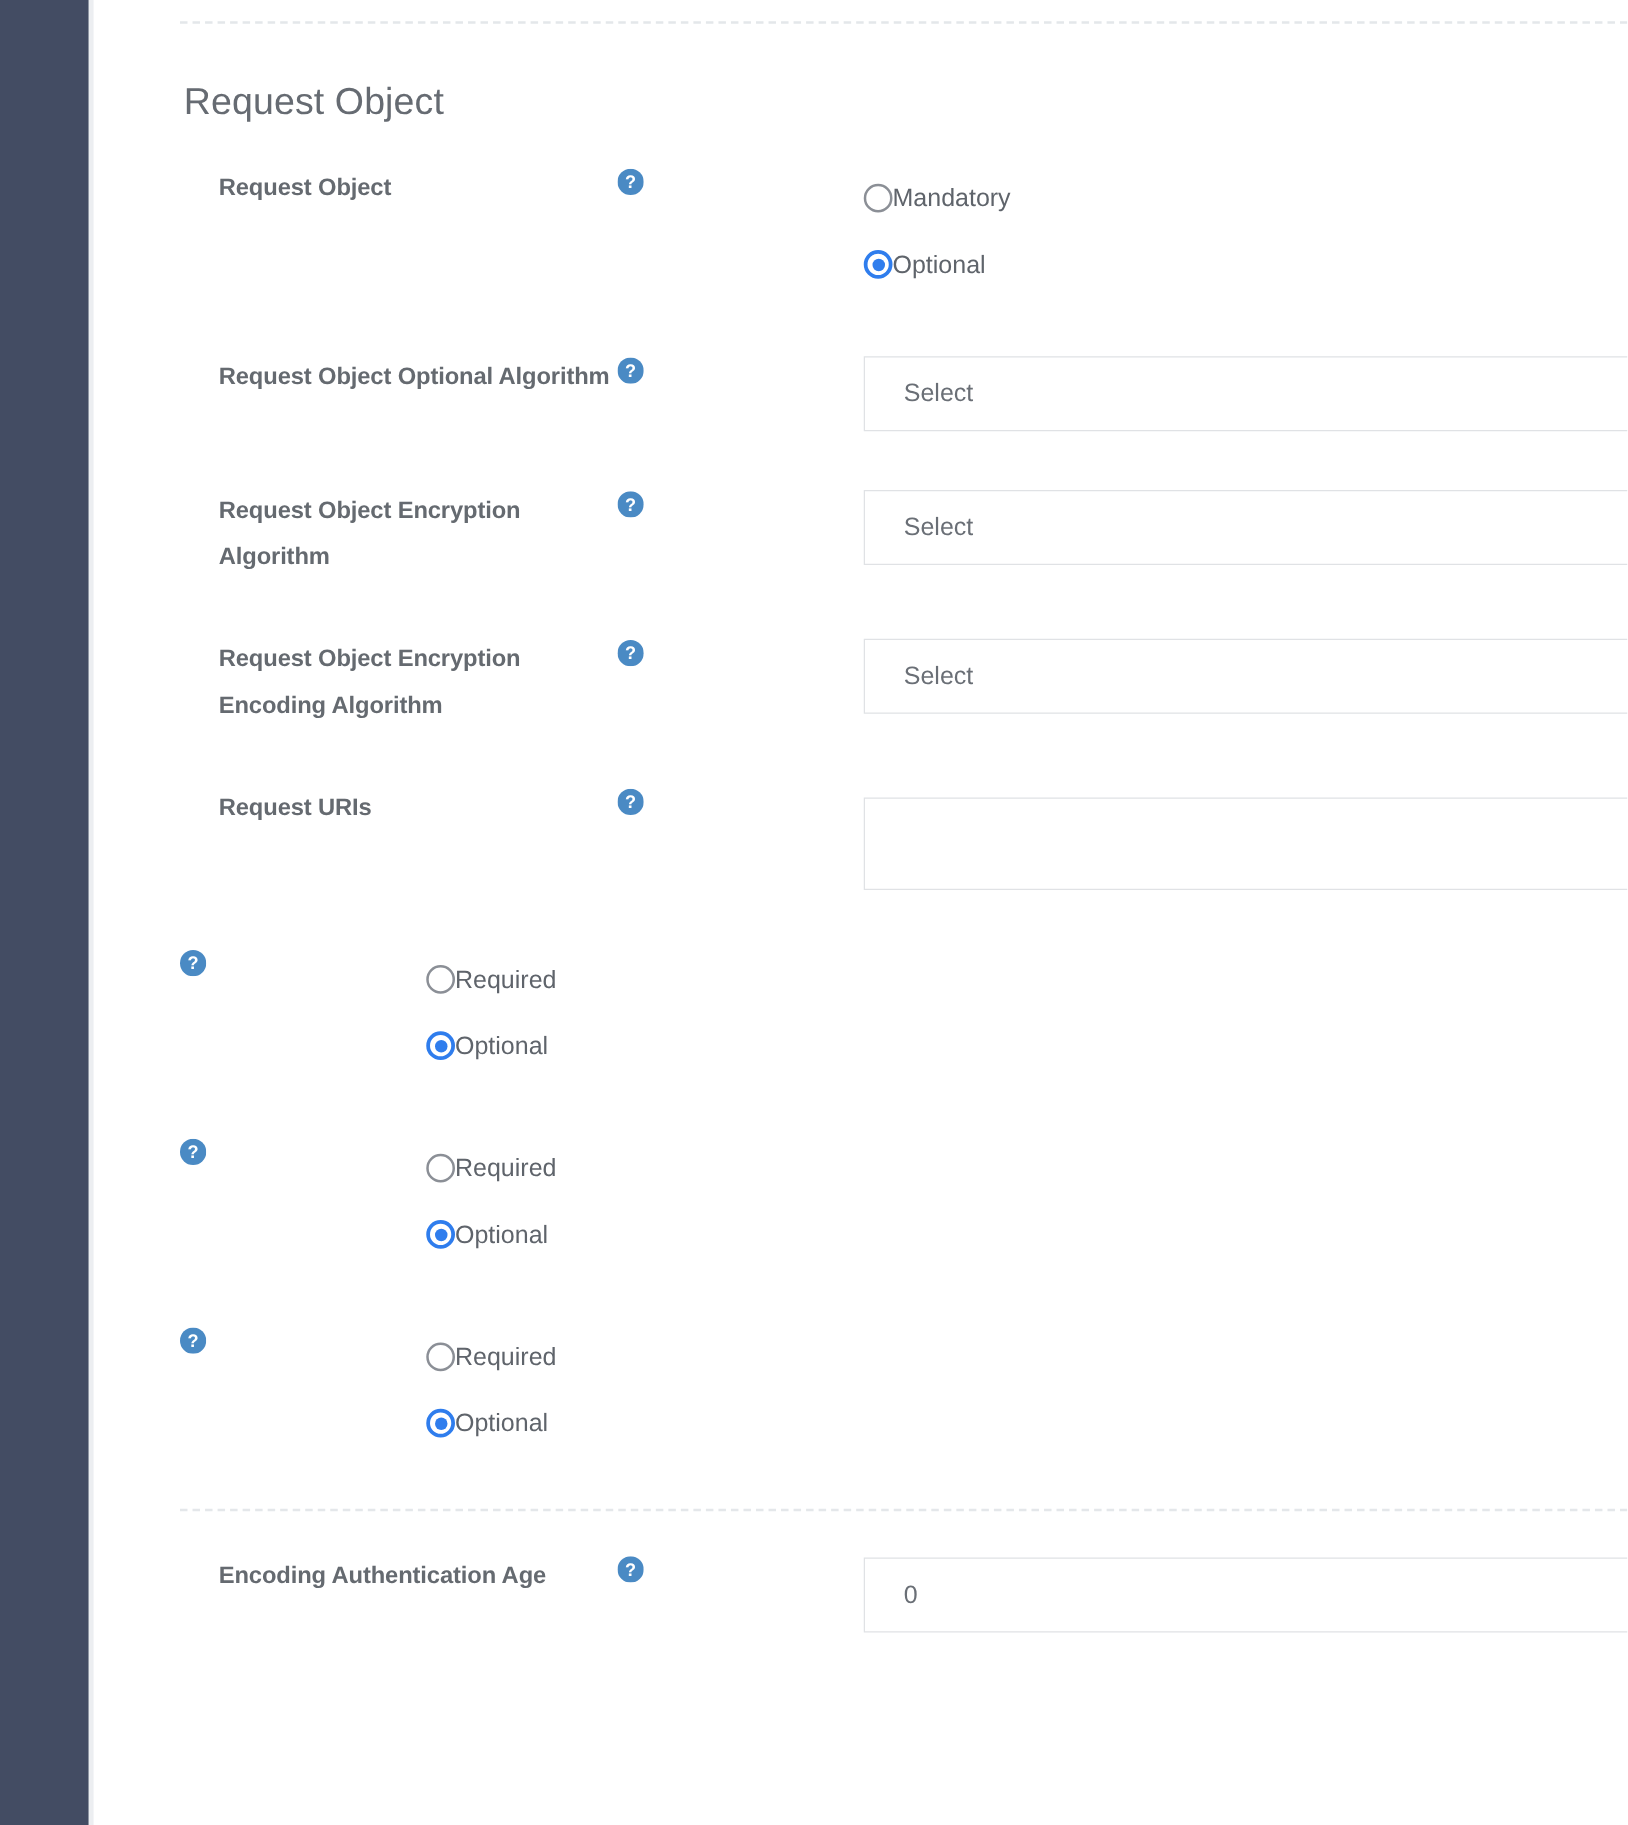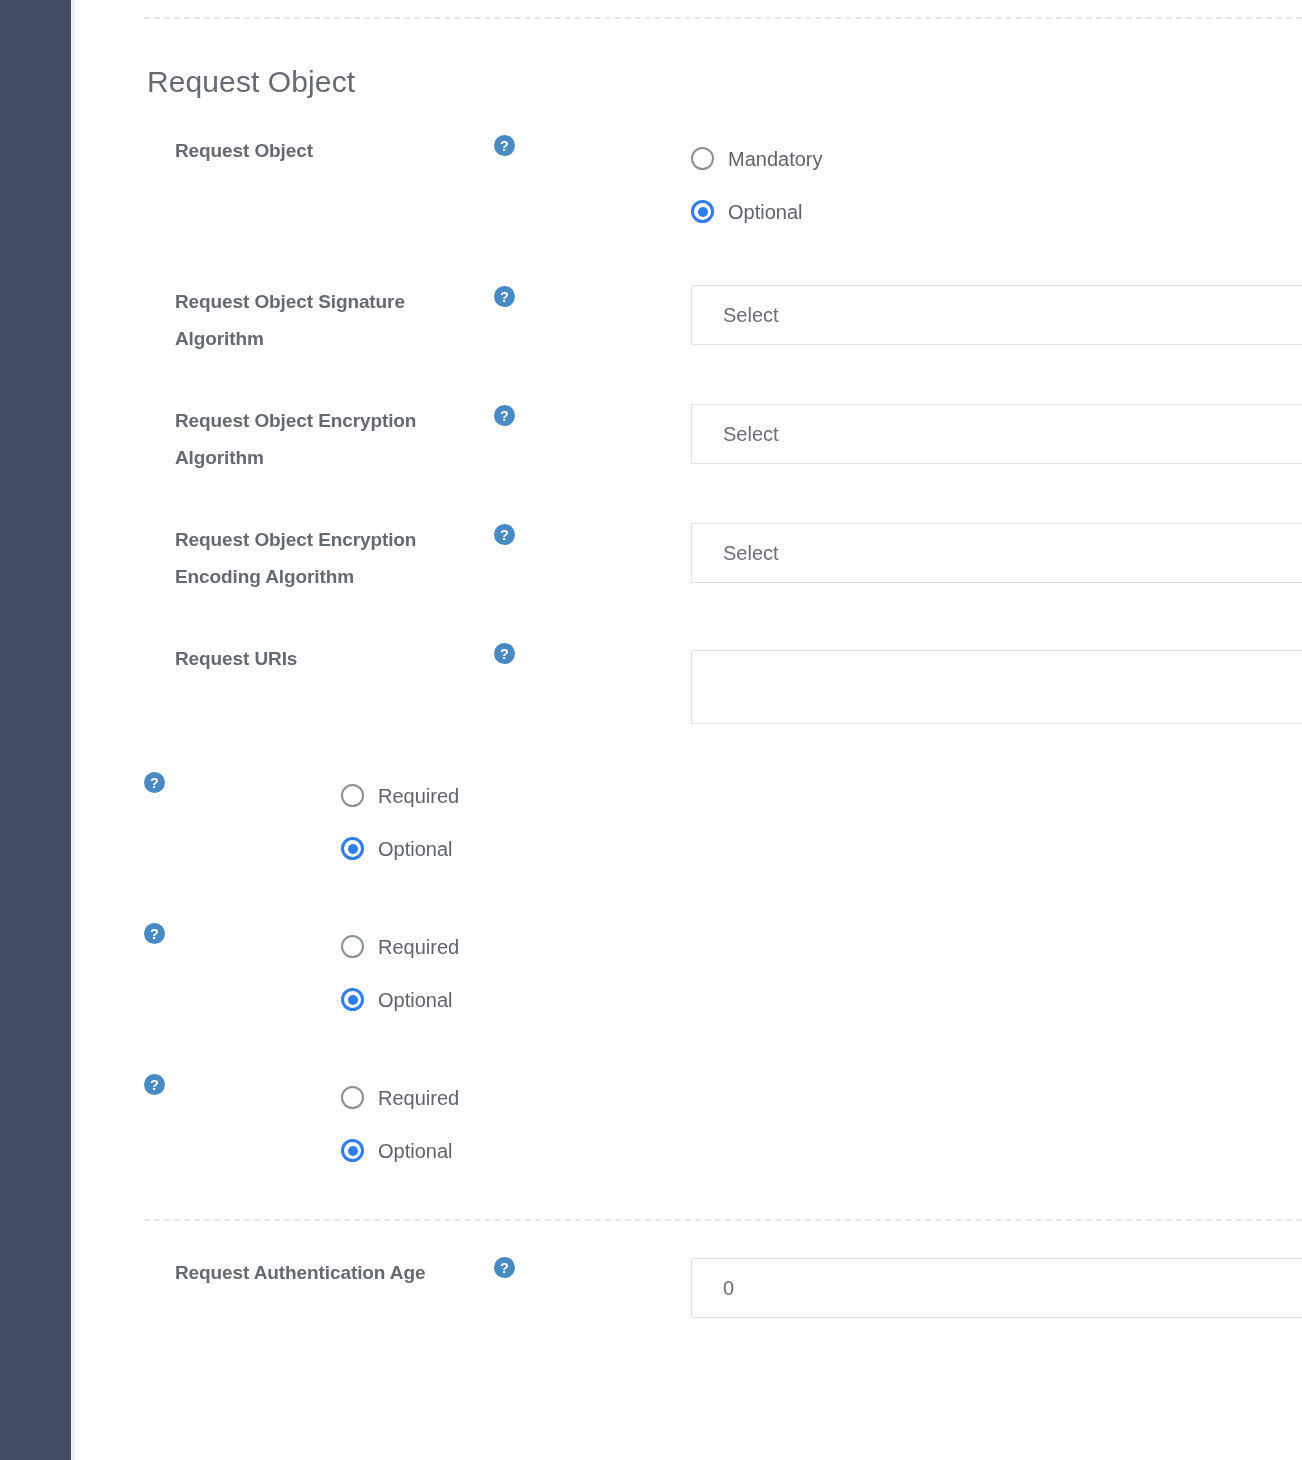--- a/index.html
+++ b/index.html
@@ -135,21 +135,20 @@
   .radio-item.checked .radio-mark::after {
     content: "";
     position: absolute;
     left: 50%; top: 50%;
     transform: translate(-50%, -50%);
     width: 10px; height: 10px;
     border-radius: 50%;
     background: #2f7ded;
   }
   .radio-label {
-    margin-left: 14px;
     font-size: 20px;
     color: #5f646b;
     font-weight: 400;
     line-height: 1;
   }
 
   
   .select-box,
   .text-input,
   .area-input {
@@ -210,21 +209,21 @@
                   </div>
                   <div class="radio-item checked">
                     <span class="radio-mark"></span>
                     <span class="radio-label">Optional</span>
                   </div>
                 </div>
               </div>
             </div>
             <div class="row-gap-a"></div>
             <div class="form-row">
-              <div class="row-label">Request Object Signature Algorithm</div>
+              <div class="row-label">Request Object Optional Algorithm</div>
               <div class="row-help">
                 <span class="help-icon">
                   <svg width="21" height="21" viewBox="0 0 21 21" xmlns="http://www.w3.org/2000/svg">
                     <circle cx="10.5" cy="10.5" r="10.5" fill="#4a8ac4"></circle>
                     <text x="10.5" y="15.6" text-anchor="middle" font-family="Liberation Sans, sans-serif" font-size="14.5" font-weight="700" fill="#ffffff">?</text>
                   </svg>
                 </span>
               </div>
               <div class="row-control">
                 <div class="select-box ctl-offset-sel">
@@ -352,21 +351,21 @@
                 </div>
               </div>
             </div>
             <div class="row-gap-a"></div>
           </div>
         </div>
         <div class="dashed-sep"></div>
         <div class="section">
           <div class="section-body">
             <div class="form-row">
-              <div class="row-label">Request Authentication Age</div>
+              <div class="row-label">Encoding Authentication Age</div>
               <div class="row-help">
                 <span class="help-icon">
                   <svg width="21" height="21" viewBox="0 0 21 21" xmlns="http://www.w3.org/2000/svg">
                     <circle cx="10.5" cy="10.5" r="10.5" fill="#4a8ac4"></circle>
                     <text x="10.5" y="15.6" text-anchor="middle" font-family="Liberation Sans, sans-serif" font-size="14.5" font-weight="700" fill="#ffffff">?</text>
                   </svg>
                 </span>
               </div>
               <div class="row-control">
                 <div class="text-input ctl-offset-txt">

